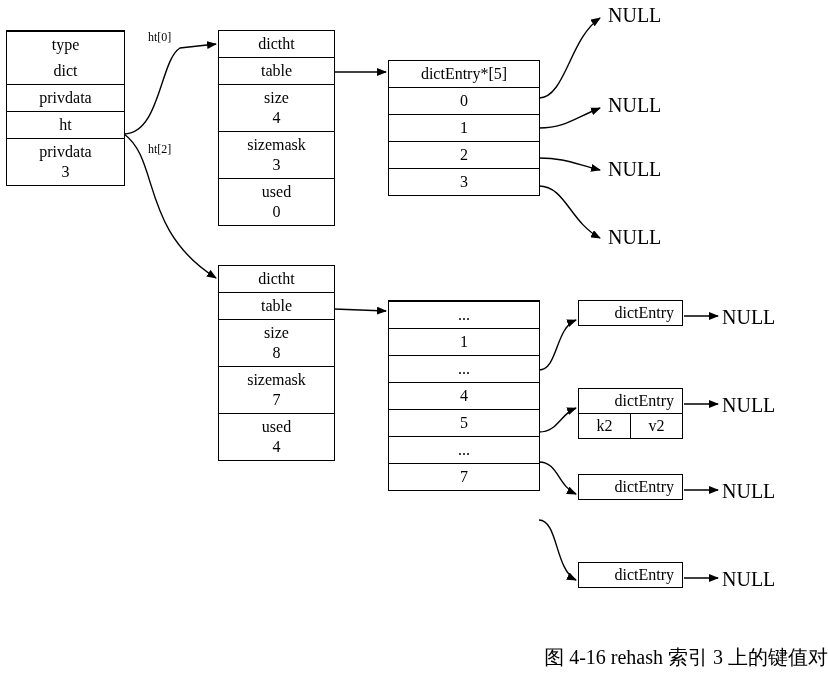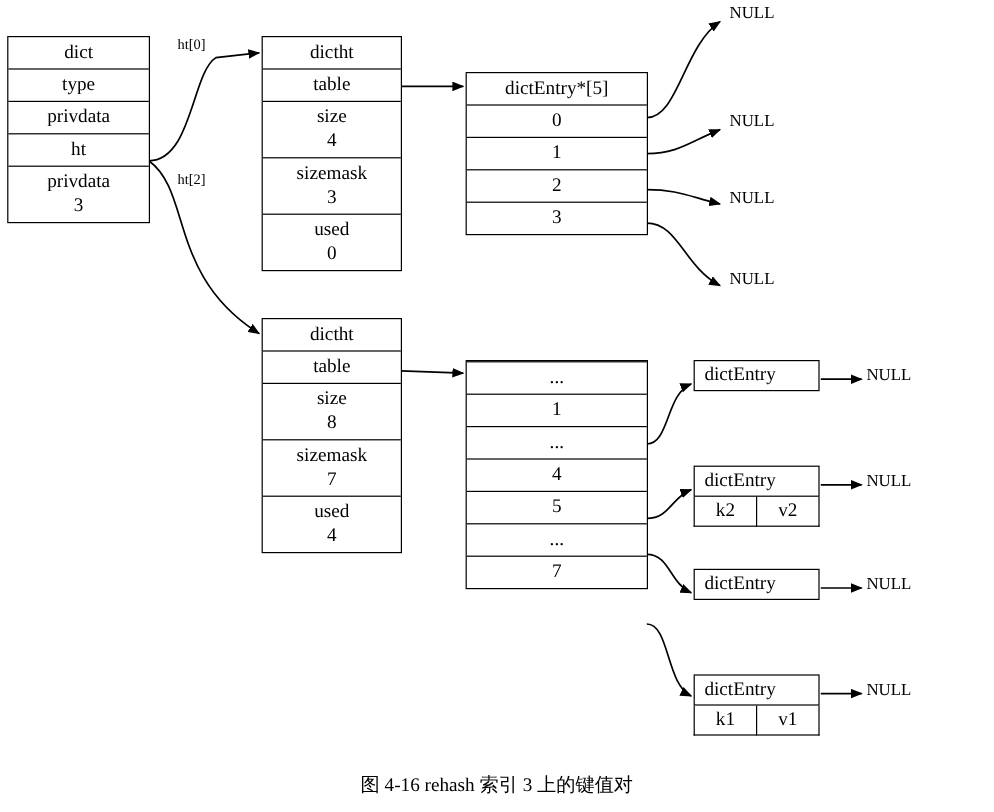--- a/index.html
+++ b/index.html
@@ -62,21 +62,21 @@
     width: 150px;
   }
   
   .entry {
     position: absolute;
     background: #fff;
   }
   .entry .hdr {
     border: 1px solid #000;
     padding: 3px 8px;
-    text-align: left;
+    text-align: right;
   }
   .entry .kv {
     display: flex;
   }
   .entry .kv div {
     border: 1px solid #000;
     border-top: none;
     padding: 3px 8px;
     text-align: center;
     flex: 1;
@@ -84,21 +84,21 @@
   .entry .kv div + div {
     border-left: none;
   }
   .e0 { left: 578px; top: 300px; width: 105px; }
   .e1 { left: 578px; top: 388px; width: 105px; }
   .e2 { left: 578px; top: 474px; width: 105px; }
   .e3 { left: 578px; top: 562px; width: 105px; }
   
   .null {
     position: absolute;
-    font-size: 14px;
+    font-size: 20px;
   }
   .n0 { left: 608px; top: 4px; }
   .n1 { left: 608px; top: 94px; }
   .n2 { left: 608px; top: 158px; }
   .n3 { left: 608px; top: 226px; }
   .n4 { left: 722px; top: 306px; }
   .n5 { left: 722px; top: 394px; }
   .n6 { left: 722px; top: 480px; }
   .n7 { left: 722px; top: 568px; }
   
@@ -108,22 +108,22 @@
     background: transparent;
   }
   .lh0 { left: 148px; top: 30px; }
   .lh1 { left: 148px; top: 142px; }
   
   .caption {
     position: absolute;
     width: 828px;
     left: 0;
     top: 644px;
-    text-align: center;
-    font-size: 16px;
+    text-align: right;
+    font-size: 20px;
   }
 </style>
 </head>
 <body>
 
 <div class="canvas">
 
   <svg class="arrows">
     <defs>
       <marker id="ah" markerWidth="10" markerHeight="8" refX="9" refY="4" orient="auto" markerUnits="userSpaceOnUse">
@@ -149,22 +149,22 @@
     <path d="M539,462 C558,462 558,486 576,494" fill="none" stroke="#000" stroke-width="1.4" marker-end="url(#ah)"></path>
     <path d="M539,520 C558,520 555,570 576,580" fill="none" stroke="#000" stroke-width="1.4" marker-end="url(#ah)"></path>
 
     <path d="M684,316 L718,316" fill="none" stroke="#000" stroke-width="1.4" marker-end="url(#ah)"></path>
     <path d="M684,404 L718,404" fill="none" stroke="#000" stroke-width="1.4" marker-end="url(#ah)"></path>
     <path d="M684,490 L718,490" fill="none" stroke="#000" stroke-width="1.4" marker-end="url(#ah)"></path>
     <path d="M684,578 L718,578" fill="none" stroke="#000" stroke-width="1.4" marker-end="url(#ah)"></path>
   </svg>
 
   <div class="box dict">
+    <div class="cell">type</div>
     <div class="cell first">dict</div>
-    <div class="cell">type</div>
     <div class="cell">privdata</div>
     <div class="cell">ht</div>
     <div class="cell">
       <span>privdata</span><br>
       <span>3</span>
     </div>
   </div>
 
   <div class="elabel lh0">ht[0]</div>
   <div class="elabel lh1">ht[2]</div>
@@ -229,24 +229,20 @@
     <div class="kv">
       <div>k2</div>
       <div>v2</div>
     </div>
   </div>
   <div class="entry e2">
     <div class="hdr">dictEntry</div>
   </div>
   <div class="entry e3">
     <div class="hdr">dictEntry</div>
-    <div class="kv">
-      <div>k1</div>
-      <div>v1</div>
-    </div>
   </div>
 
   <div class="null n0">NULL</div>
   <div class="null n1">NULL</div>
   <div class="null n2">NULL</div>
   <div class="null n3">NULL</div>
   <div class="null n4">NULL</div>
   <div class="null n5">NULL</div>
   <div class="null n6">NULL</div>
   <div class="null n7">NULL</div>

